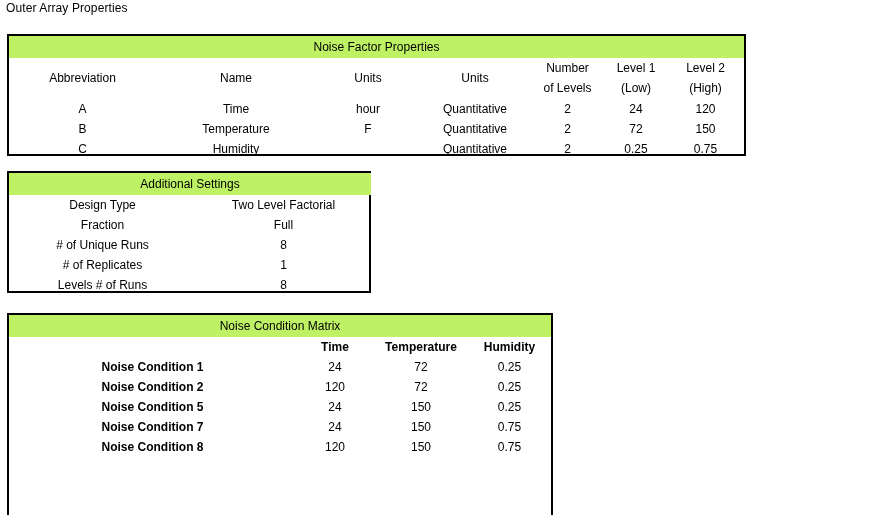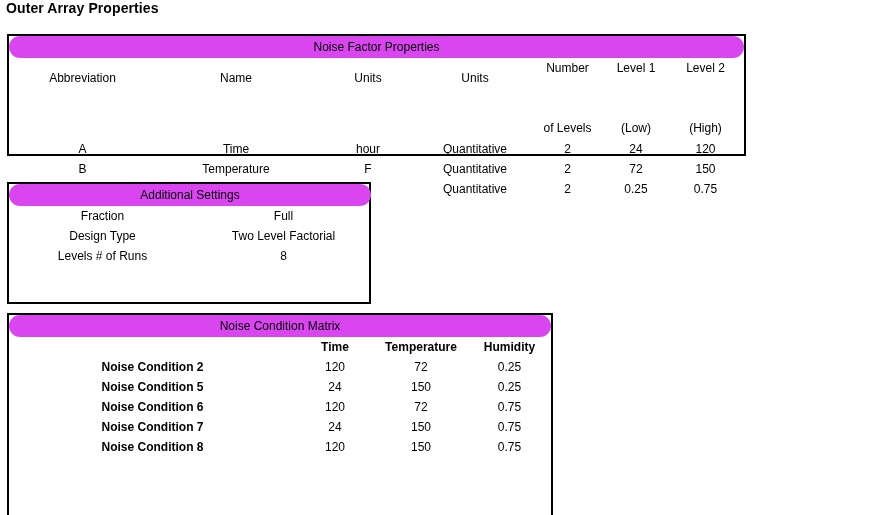--- a/index.html
+++ b/index.html
@@ -13,22 +13,22 @@
     position: relative;
     font-family: "Liberation Sans", sans-serif;
     color: #000000;
     overflow: hidden;
   }
 
   .page-title {
     position: absolute;
     left: 6px;
     top: 0px;
-    font-size: 14px;
-    font-weight: bold;
+    font-size: 12px;
+    font-weight: normal;
     letter-spacing: 0.1px;
     line-height: 16px;
   }
 
   
   .panel {
     position: absolute;
     border: 2px solid #000000;
     background: #ffffff;
     box-sizing: border-box;
@@ -42,51 +42,50 @@
     padding: 0;
     margin: 0;
     font-weight: normal;
     font-size: 12px;
     line-height: 20px;
     text-align: center;
     vertical-align: middle;
     white-space: nowrap;
   }
   .band {
-    background: #d946ef;
+    background: #bef264;
     font-weight: bold;
     font-size: 12px;
     line-height: 21px;
     height: 21px;
     text-align: center;
-    border-radius: 11px;
   }
   .colhead {
     font-weight: bold;
     font-size: 12px;
     line-height: 15px;
     vertical-align: bottom;
   }
-  .colhead .l2 { display: block; margin-top: 40px; }
+  .colhead .l2 { display: block; }
 
   
   #t1 { left: 7px; top: 34px; width: 739px; height: 122px; }
   #t1 .band { line-height: 22px; height: 22px; }
   #t1 .hdr-row td { height: 40px; padding-bottom: 1px; }
   #t1 .data-row td { height: 20px; }
   #t1 col.c-abbr  { width: 147px; }
   #t1 col.c-name  { width: 160px; }
   #t1 col.c-units { width: 104px; }
   #t1 col.c-type  { width: 110px; }
   #t1 col.c-lev   { width: 75px; }
   #t1 col.c-l1    { width: 62px; }
   #t1 col.c-l2    { width: 77px; }
 
   
-  #t2 { left: 7px; top: 182px; width: 364px; height: 122px; }
+  #t2 { left: 7px; top: 171px; width: 364px; height: 122px; }
   #t2 .band { line-height: 22px; height: 22px; }
   #t2 td { height: 20px; }
   #t2 col.c-k { width: 187px; }
   #t2 col.c-v { width: 175px; }
 
   
   #t3 { left: 7px; top: 313px; width: 546px; height: 237px; }
   #t3 .band { line-height: 22px; height: 22px; }
   #t3 td { height: 20px; }
   #t3 .colhead { font-weight: bold; height: 20px; vertical-align: middle; }
@@ -182,26 +181,34 @@
   <table>
     <colgroup>
         <col class="c-k">
         <col class="c-v">
       </colgroup>
     <tbody>
       <tr>
         <td class="band" colspan="2">Additional Settings</td>
       </tr>
       <tr>
+        <td>Design Type</td>
+        <td>Two Level Factorial</td>
+      </tr>
+      <tr>
         <td>Fraction</td>
         <td>Full</td>
       </tr>
       <tr>
-        <td>Design Type</td>
-        <td>Two Level Factorial</td>
+        <td># of Unique Runs</td>
+        <td>8</td>
+      </tr>
+      <tr>
+        <td># of Replicates</td>
+        <td>1</td>
       </tr>
       <tr>
         <td>Levels # of Runs</td>
         <td>8</td>
       </tr>
     </tbody>
   </table>
 </div>
 
 <div class="panel" id="t3">
@@ -217,38 +224,38 @@
         <td class="band" colspan="4">Noise Condition Matrix</td>
       </tr>
       <tr>
         <td class="colhead"></td>
         <td class="colhead">Time</td>
         <td class="colhead">Temperature</td>
         <td class="colhead">Humidity</td>
       </tr>
 
       <tr>
+        <td class="rowlabel">Noise Condition 1</td>
+        <td>24</td>
+        <td>72</td>
+        <td>0.25</td>
+      </tr>
+      <tr>
         <td class="rowlabel">Noise Condition 2</td>
         <td>120</td>
         <td>72</td>
         <td>0.25</td>
       </tr>
       <tr>
         <td class="rowlabel">Noise Condition 5</td>
         <td>24</td>
         <td>150</td>
         <td>0.25</td>
       </tr>
       <tr>
-        <td class="rowlabel">Noise Condition 6</td>
-        <td>120</td>
-        <td>72</td>
-        <td>0.75</td>
-      </tr>
-      <tr>
         <td class="rowlabel">Noise Condition 7</td>
         <td>24</td>
         <td>150</td>
         <td>0.75</td>
       </tr>
       <tr>
         <td class="rowlabel">Noise Condition 8</td>
         <td>120</td>
         <td>150</td>
         <td>0.75</td>

